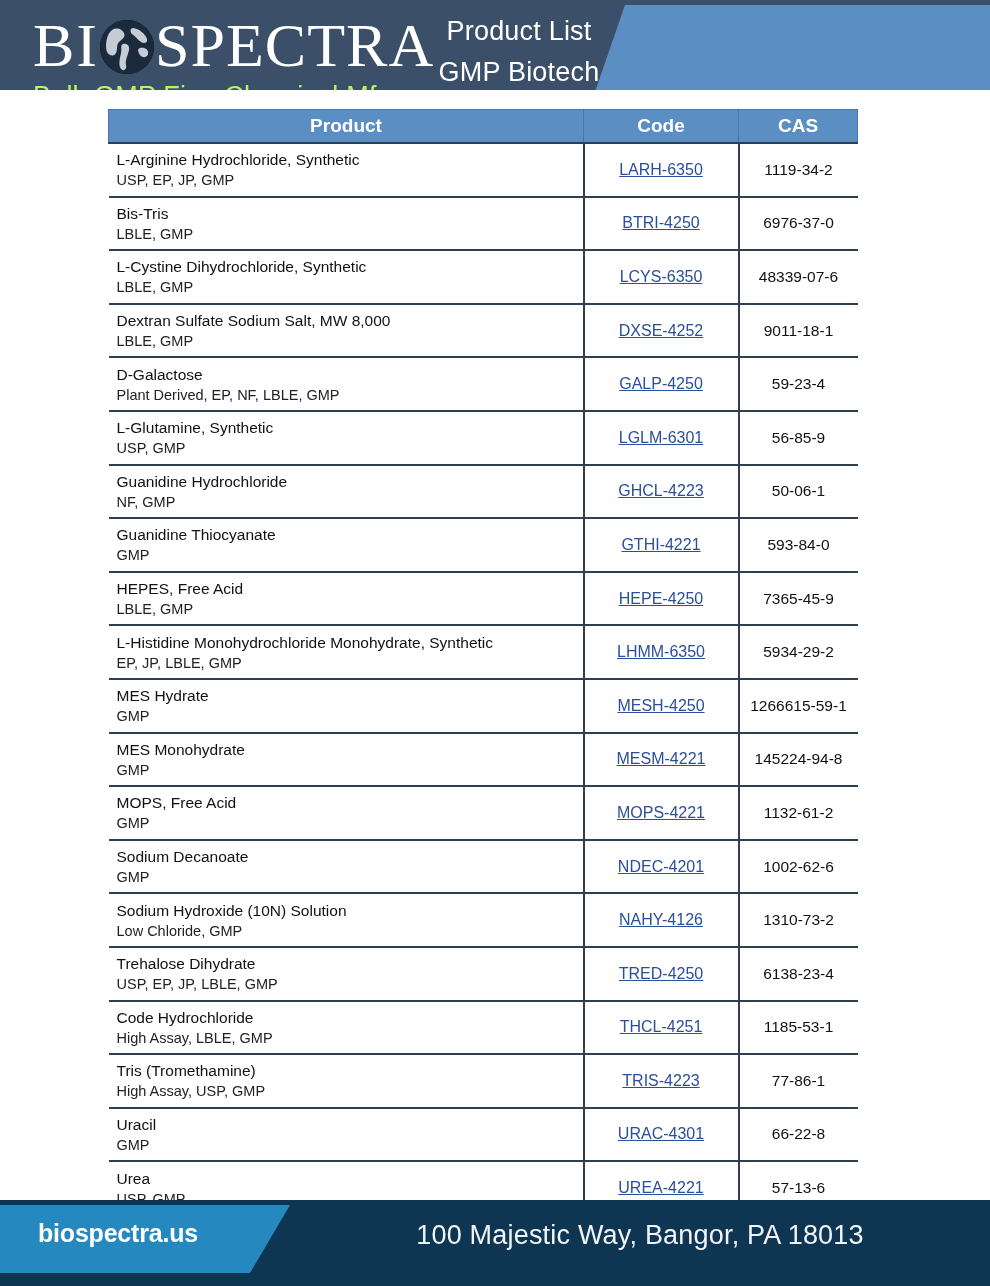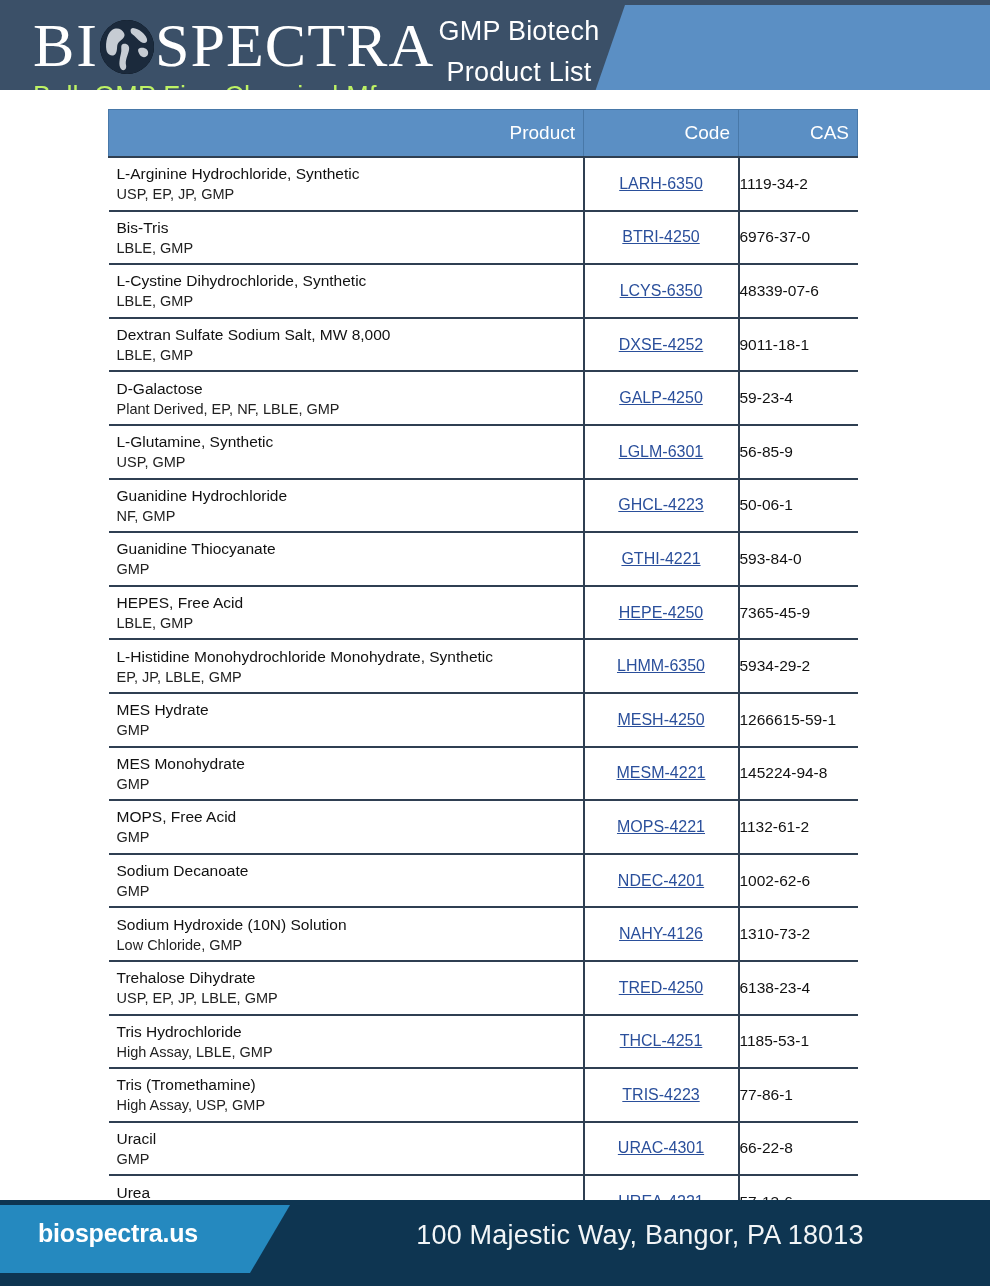--- a/index.html
+++ b/index.html
@@ -97,25 +97,25 @@
     position: absolute;
     left: 108px;
     top: 19px;
     width: 749px;
     border-collapse: collapse;
     table-layout: fixed;
   }
   .table th {
     background: #5b8fc4;
     color: #ffffff;
-    font-weight: normal;
+    font-weight: bold;
     font-size: 19px;
     height: 30px;
-    text-align: right;
-    padding: 8px;
+    text-align: center;
+    padding: 1px;
     border: 1px solid #4878a8;
     border-bottom: 2px solid #2f3f52;
   }
   .col-product { width: 475px; }
   .col-code    { width: 155px; }
   .col-cas     { width: 119px; }
 
   .table td {
     padding: 0;
     vertical-align: middle;
@@ -128,20 +128,21 @@
     padding: 3px 0 3px 8px;
     text-align: left;
     border-right: 2px solid #2f3f52;
     margin-top: 40px;
   }
   td.cell-code {
     text-align: center;
     border-right: 2px solid #2f3f52;
   }
   td.cell-cas {
+    text-align: center;
   }
   .prod-name {
     display: block;
     font-size: 15.5px;
     line-height: 21px;
     color: #111111;
   }
   .prod-grades {
     display: block;
     font-size: 14.5px;
@@ -209,22 +210,22 @@
           <path d="M12 10 C17 7, 22 9, 24 13 C26 17, 22 19, 19 22 C16 25, 18 29, 16 33 C14 37, 9 36, 7 32 C5 27, 6 14, 12 10 Z" fill="#c6ccd3"></path>
           <path d="M23 24 C27 23, 30 26, 29 30 C28 35, 25 40, 26 45 C27 49, 24 52, 21 49 C18 45, 20 38, 21 33 C22 29, 20 25, 23 24 Z" fill="#c6ccd3"></path>
           <path d="M33 8 C39 9, 45 13, 47 19 C48 23, 44 24, 41 22 C38 20, 35 16, 32 14 C30 12, 30 8, 33 8 Z" fill="#c6ccd3"></path>
           <path d="M40 28 C45 27, 49 30, 48 34 C47 38, 42 38, 40 35 C38 32, 37 29, 40 28 Z" fill="#c6ccd3"></path>
         </svg></span><span class="lg-post">SPECTRA</span></div>
     <div class="logo-tag">Bulk GMP Fine Chemical Mfg.</div>
   </div>
 
   <div class="header-banner"></div>
   <div class="header-banner-text">
+    <div>Product List</div>
     <div>GMP Biotech</div>
-    <div>Product List</div>
   </div>
 </div>
 
 <div class="main">
   <table class="table">
     <colgroup>
       <col class="col-product">
       <col class="col-code">
       <col class="col-cas">
     </colgroup>
@@ -359,21 +360,21 @@
         <tr class="row">
           <td class="cell-product">
             <span class="prod-name">Trehalose Dihydrate</span>
             <span class="prod-grades">USP, EP, JP, LBLE, GMP</span>
           </td>
           <td class="cell-code"><span class="code-link">TRED-4250</span></td>
           <td class="cell-cas"><span class="cas-val">6138-23-4</span></td>
         </tr>
         <tr class="row">
           <td class="cell-product">
-            <span class="prod-name">Tris Hydrochloride</span>
+            <span class="prod-name">Code Hydrochloride</span>
             <span class="prod-grades">High Assay, LBLE, GMP</span>
           </td>
           <td class="cell-code"><span class="code-link">THCL-4251</span></td>
           <td class="cell-cas"><span class="cas-val">1185-53-1</span></td>
         </tr>
         <tr class="row">
           <td class="cell-product">
             <span class="prod-name">Tris (Tromethamine)</span>
             <span class="prod-grades">High Assay, USP, GMP</span>
           </td>

